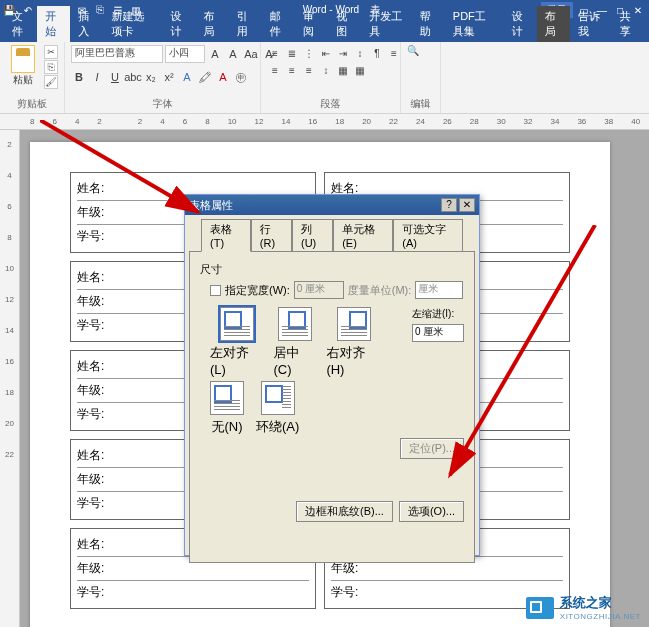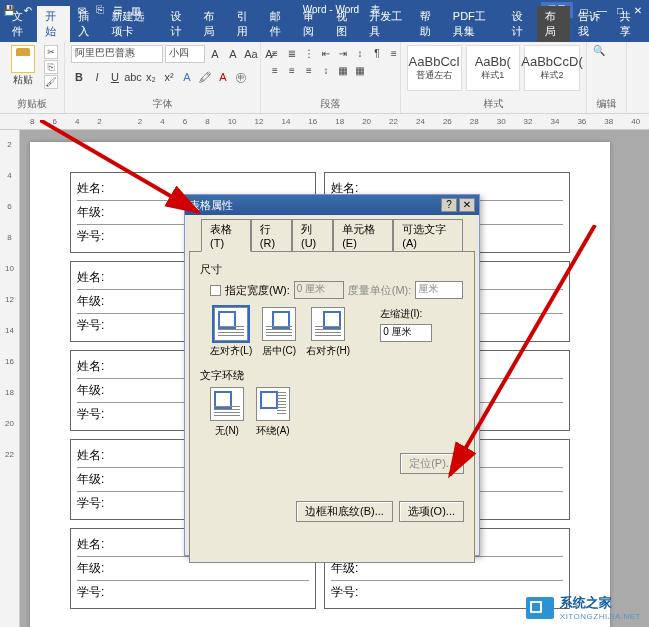--- a/index.html
+++ b/index.html
@@ -75,39 +75,39 @@
 .dlg-body { border:1px solid #888; margin:0 4px 4px; padding:8px 10px; background:#ece9d8; height:312px; position:relative; }
 .section-label { font-size:11px; margin:2px 0 4px; }
 .size-row { display:flex; align-items:center; gap:4px; margin-left:10px; margin-bottom:8px; }
 .chk { width:11px; height:11px; border:1px solid #888; background:#fff; }
 .disabled { color:#888; }
 .num-input { width:50px; height:18px; border:1px solid #888; background:#fff; font-size:10px; padding:0 2px; }
 .num-input.dis { background:#ece9d8; color:#888; }
 .unit-sel { width:48px; height:18px; border:1px solid #888; background:#fff; font-size:10px; padding:0 2px; }
 
 .align-row { display:flex; gap:10px; margin-left:10px; align-items:flex-start; }
-.align-opt { display:flex; flex-direction:column; align-items:center; gap:3px; font-size:10px; }
+.align-opt { display:flex; flex-direction:column; align-items:center; gap:3px; font-size:13px; }
 .align-pic { width:34px; height:34px; border:1px solid #888; background:#fff; position:relative; }
 .align-pic::before { content:""; position:absolute; width:14px; height:14px; border:2px solid #4472c4; top:3px; }
 .align-pic.left::before { left:3px; }
 .align-pic.center::before { left:9px; }
 .align-pic.right::before { right:3px; }
 .align-pic::after { content:""; position:absolute; left:3px; right:3px; bottom:4px; height:10px; background:repeating-linear-gradient(#888,#888 1px,transparent 1px,transparent 3px); }
 .align-opt.selected .align-pic { outline:2px solid #316ac5; }
 .indent-col { margin-left:20px; font-size:10px; }
 .indent-col .num-input { width:52px; margin-top:3px; }
 
 .wrap-row { display:flex; gap:12px; margin-left:10px; margin-top:4px; }
 .wrap-pic { width:34px; height:34px; border:1px solid #888; background:#fff; position:relative; }
 .wrap-pic::before { content:""; position:absolute; width:14px; height:14px; border:2px solid #4472c4; top:3px; left:3px; }
 .wrap-pic.none::after { content:""; position:absolute; left:3px; right:3px; bottom:4px; height:10px; background:repeating-linear-gradient(#888,#888 1px,transparent 1px,transparent 3px); }
 .wrap-pic.around::after { content:""; position:absolute; left:20px; right:3px; top:4px; bottom:4px; background:repeating-linear-gradient(#888,#888 1px,transparent 1px,transparent 3px); }
 
 .dlg-btn { height:21px; border:1px solid #888; background:#ece9d8; font-size:11px; padding:0 8px; box-shadow:inset 1px 1px 0 #fff; }
-.pos-btn { position:absolute; right:10px; top:201px; }
+.pos-btn { position:absolute; right:10px; top:186px; }
 .bottom-row1 { position:absolute; right:10px; bottom:40px; display:flex; gap:6px; }
 .bottom-row2 { position:absolute; right:10px; bottom:8px; display:flex; gap:8px; }
 .bottom-row2 .dlg-btn { width:64px; }
 
 
 .arrow { position:absolute; pointer-events:none; }
 
 
 .watermark { position:absolute; right:8px; bottom:6px; display:flex; align-items:center; gap:6px; font-size:11px; color:#1e70bf; }
 .wm-icon { width:28px; height:22px; background:#2b93d4; border-radius:2px; position:relative; }
@@ -219,37 +219,20 @@
         <div class="icon-btn">≡</div>
         <div class="icon-btn">≡</div>
         <div class="icon-btn">↕</div>
         <div class="icon-btn">▦</div>
         <div class="icon-btn">▦</div>
       </div>
     </div>
     <div class="glabel">段落</div>
   </div>
 
-  <div class="group" style="width:186px">
-    <div class="gcontent">
-      <div class="style-box">
-          <span class="big">AaBbCcI</span>
-          <span>普通左右</span>
-        </div>
-      <div class="style-box">
-          <span class="big">AaBb(</span>
-          <span>样式1</span>
-        </div>
-      <div class="style-box">
-          <span class="big">AaBbCcD(</span>
-          <span>样式2</span>
-        </div>
-    </div>
-    <div class="glabel">样式</div>
-  </div>
 
   <div class="group" style="width:40px">
     <div class="gcontent">
         <div class="editing-col">
           <span>🔍</span>
         </div>
       </div>
     <div class="glabel">编辑</div>
   </div>
 </div>
@@ -447,21 +430,20 @@
       <div class="align-opt">
         <div class="align-pic right"></div>
         <span>右对齐(H)</span>
       </div>
       <div class="indent-col">
         <div>左缩进(I):</div>
         <div class="num-input">0 厘米</div>
       </div>
     </div>
 
-    <div class="section-label" style="margin-top:10px">文字环绕</div>
     <div class="wrap-row">
       <div class="align-opt selected">
         <div class="wrap-pic none"></div>
         <span>无(N)</span>
       </div>
       <div class="align-opt">
         <div class="wrap-pic around"></div>
         <span>环绕(A)</span>
       </div>
     </div>

